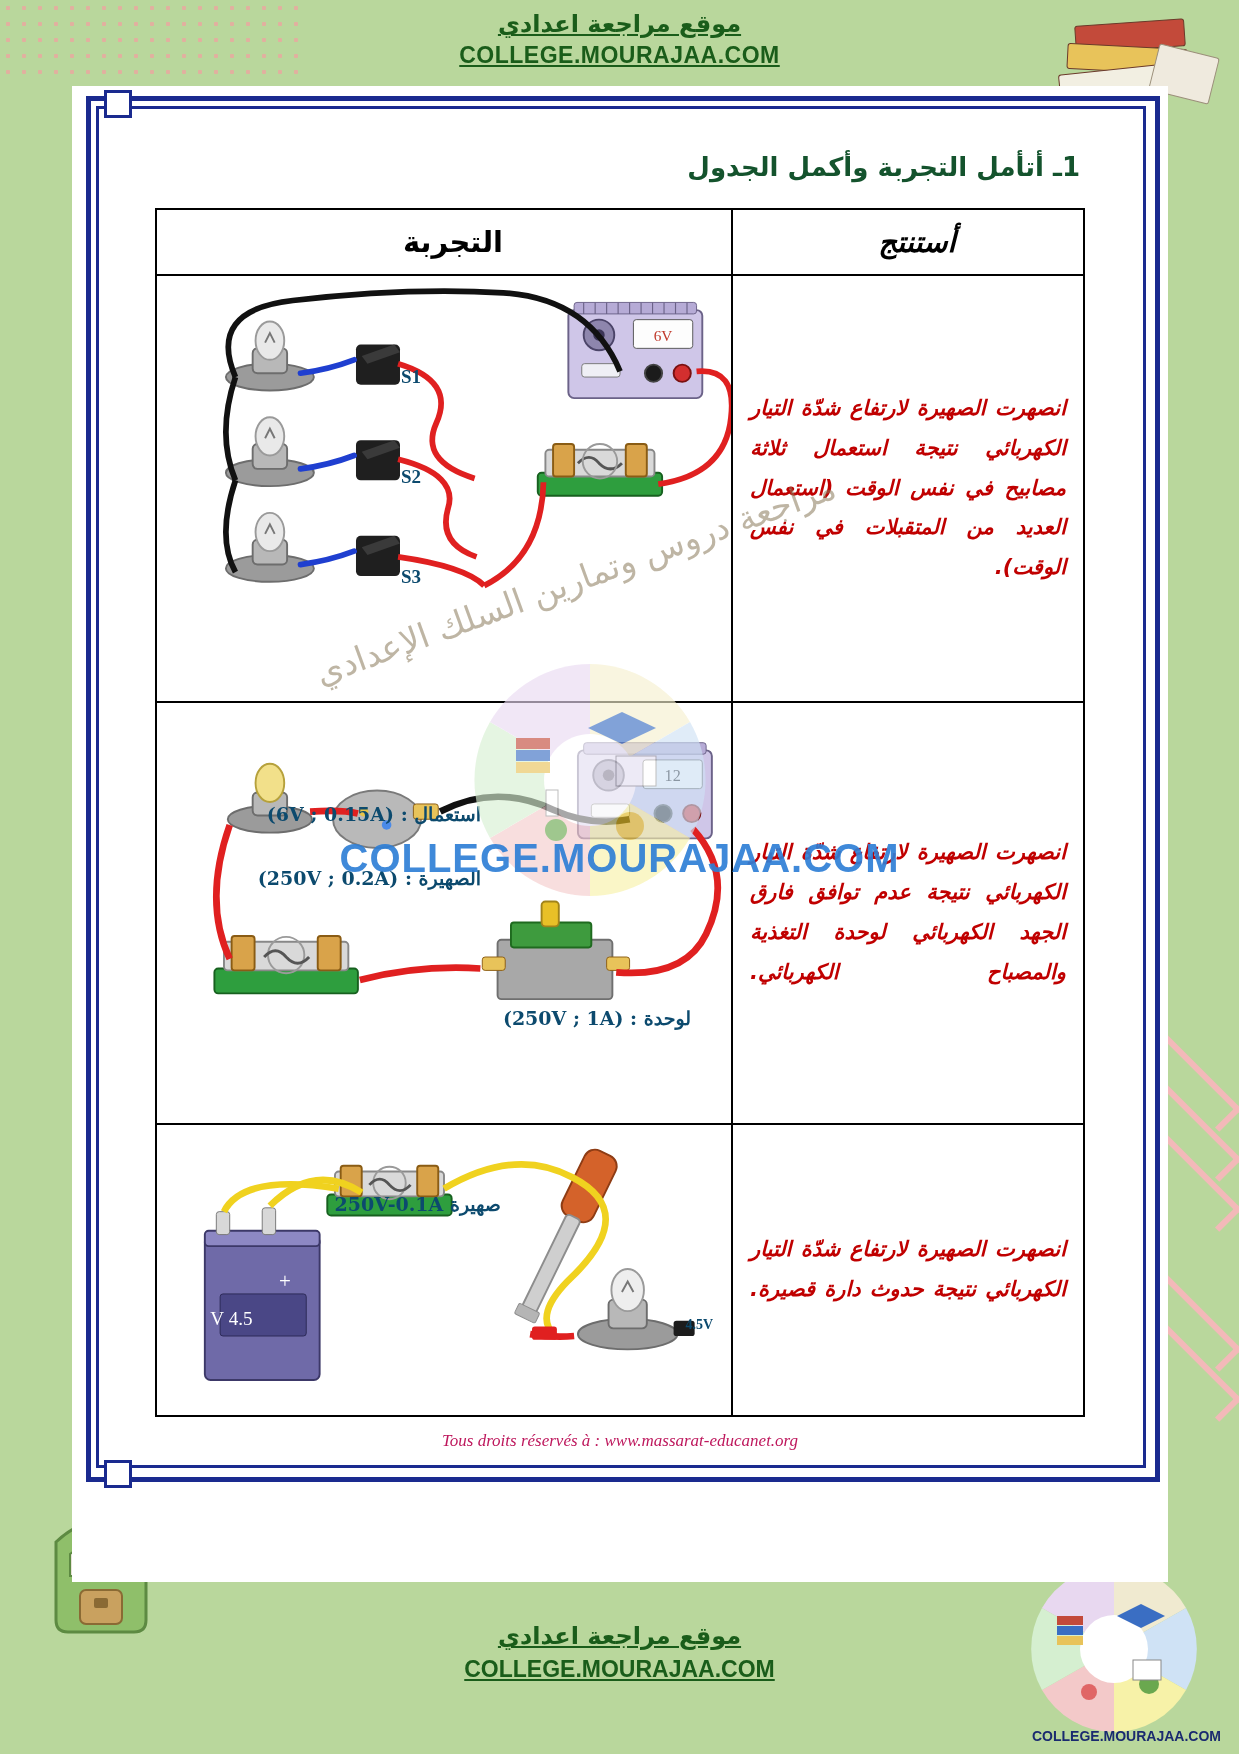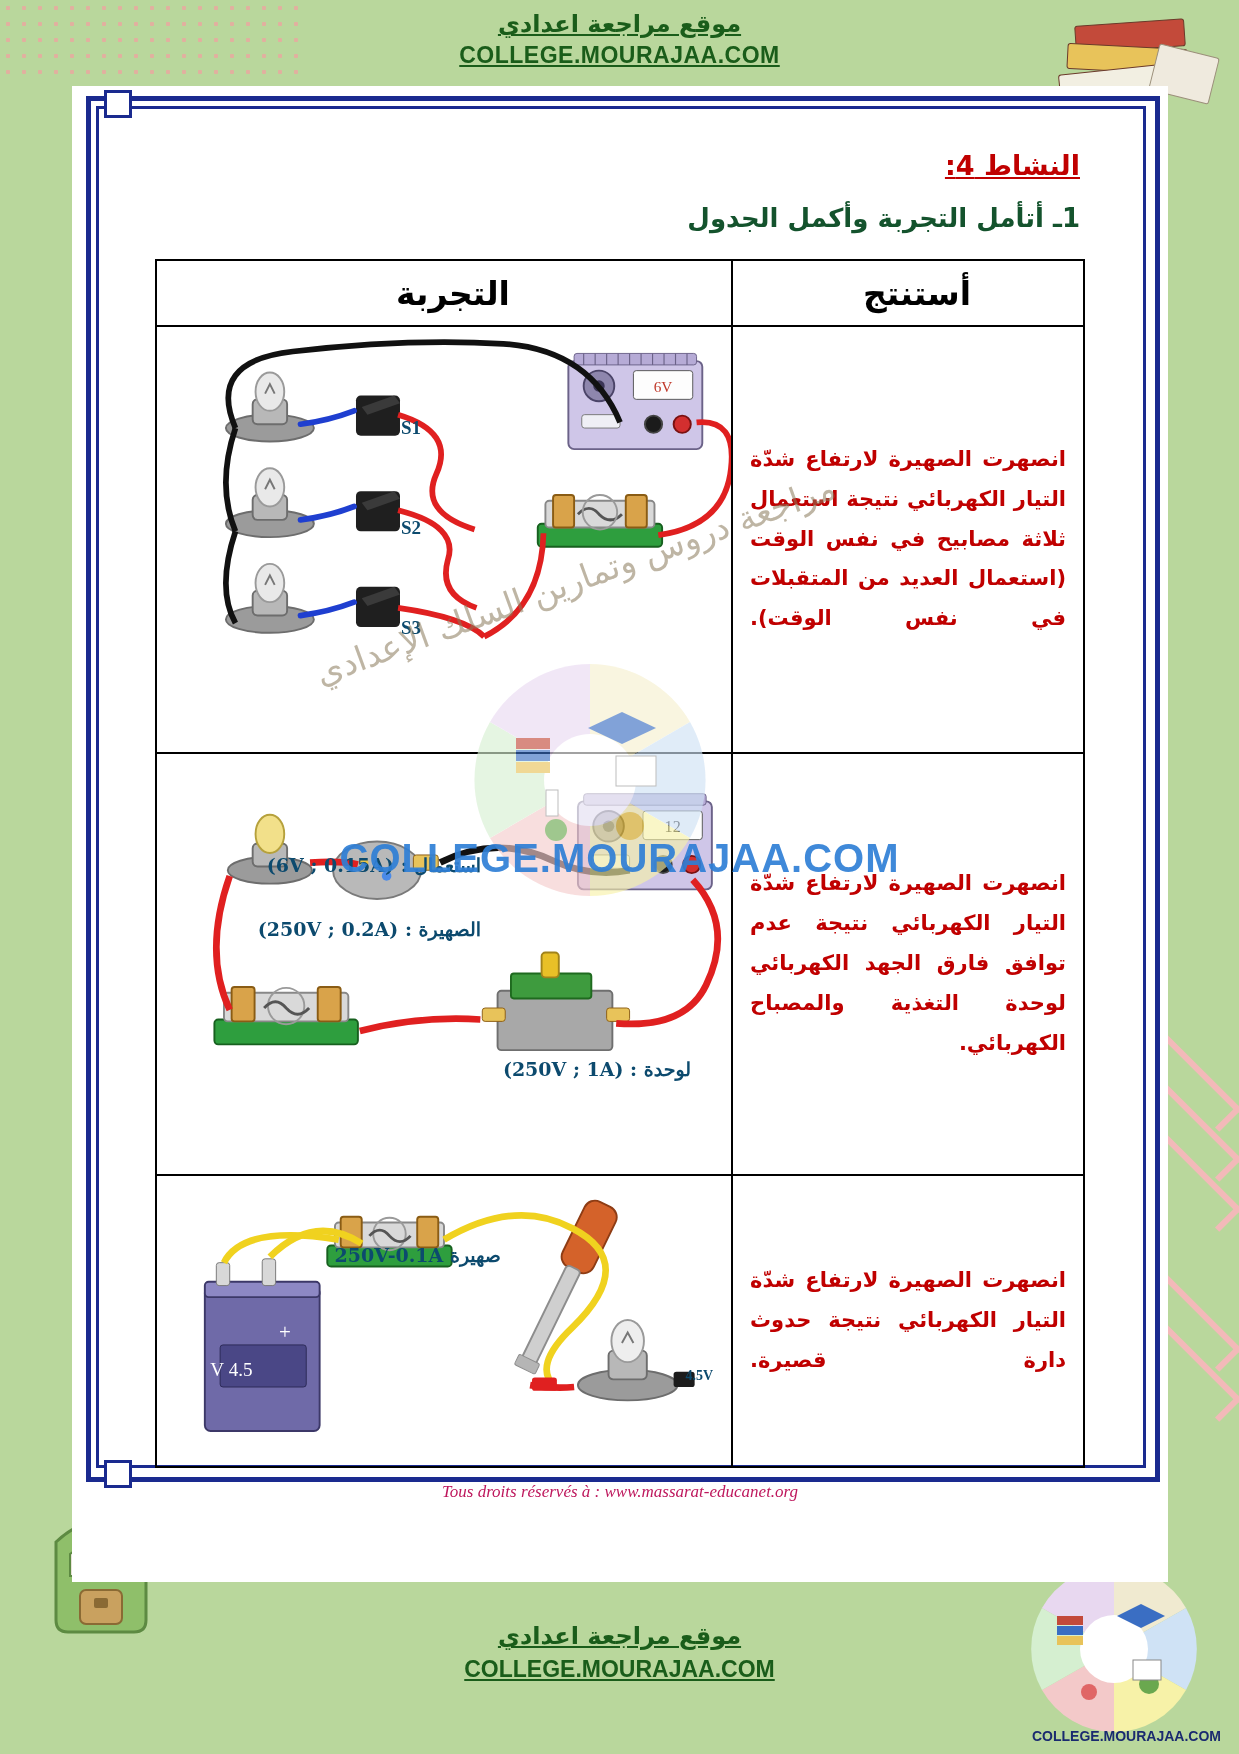--- a/index.html
+++ b/index.html
@@ -93,25 +93,25 @@
     color:#14532d;font-family:"DejaVu Sans", sans-serif;
   }
   table.exp{
     margin:26px auto 0 auto;border-collapse:collapse;width:930px;
     table-layout:fixed;
   }
   table.exp td,table.exp th{
     border:2px solid #000;vertical-align:middle;
   }
   table.exp th{
-    height:62px;font-size:33px;font-weight:bold;
+    height:62px;font-size:29px;font-weight:bold;
     font-family:"DejaVu Sans", sans-serif;
     padding-left:19px;
   }
-  .col-concl{width:330px;}
+  .col-concl{width:330px;font-style:italic;}
   .concl{
     color:#c00000;font-size:21px;font-weight:bold;line-height:1.9;
     text-align:justify;text-align-last:justify;padding:14px 16px;
     font-family:"DejaVu Sans", sans-serif;
   }
   .exp-cell{position:relative;padding:0;height:400px;overflow:hidden;}
   .row2 .exp-cell{height:420px;}
   .row3 .exp-cell{height:290px;}
   .row1 .exp-cell{height:425px;}
   
@@ -197,21 +197,20 @@
 </div>
 
 <div class="bg-white-page"></div>
 <div class="border-outer"></div>
 <div class="border-inner"></div>
 <div class="corner-tab" style="left:104px;top:90px;"></div>
 <div class="corner-tab" style="left:104px;top:1460px;"></div>
 
 <div class="content">
 
-  <div class="activity-title">النشاط 4:</div>
   <div class="activity-sub">1ـ أتأمل التجربة وأكمل الجدول</div>
 
   <table class="exp">
     <tbody>
         <tr>
       <th class="col-concl">أستنتج</th>
       <th>التجربة</th>
     </tr>
 
     <tr class="row1">

